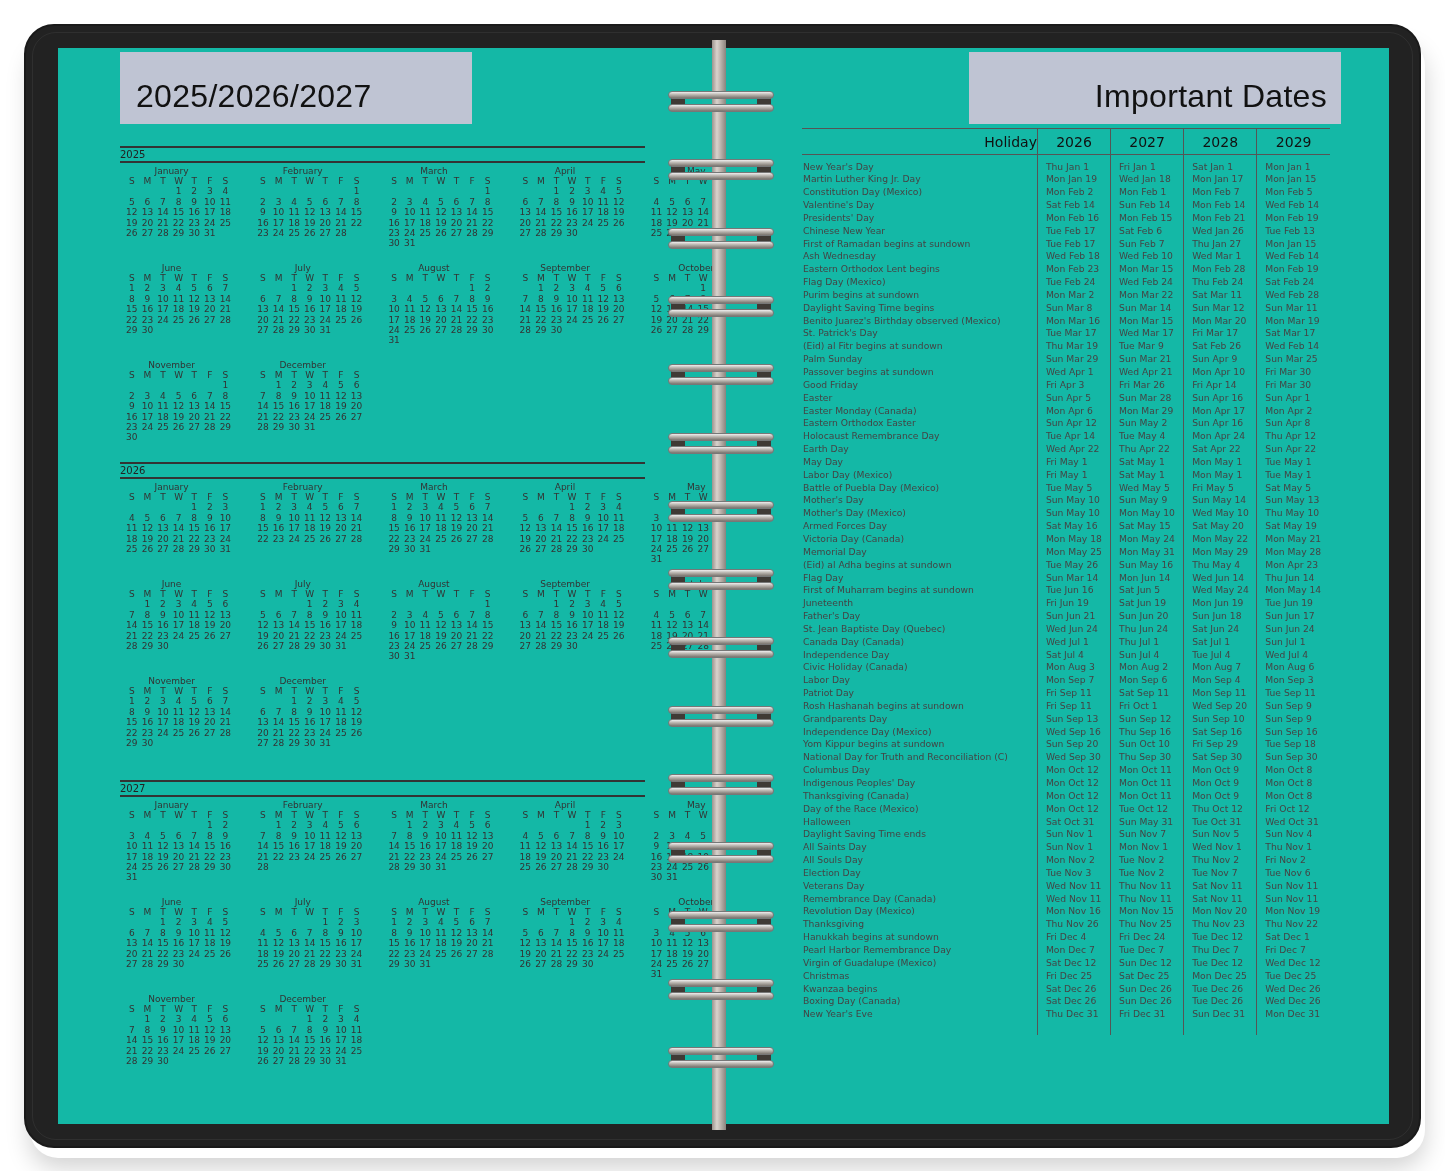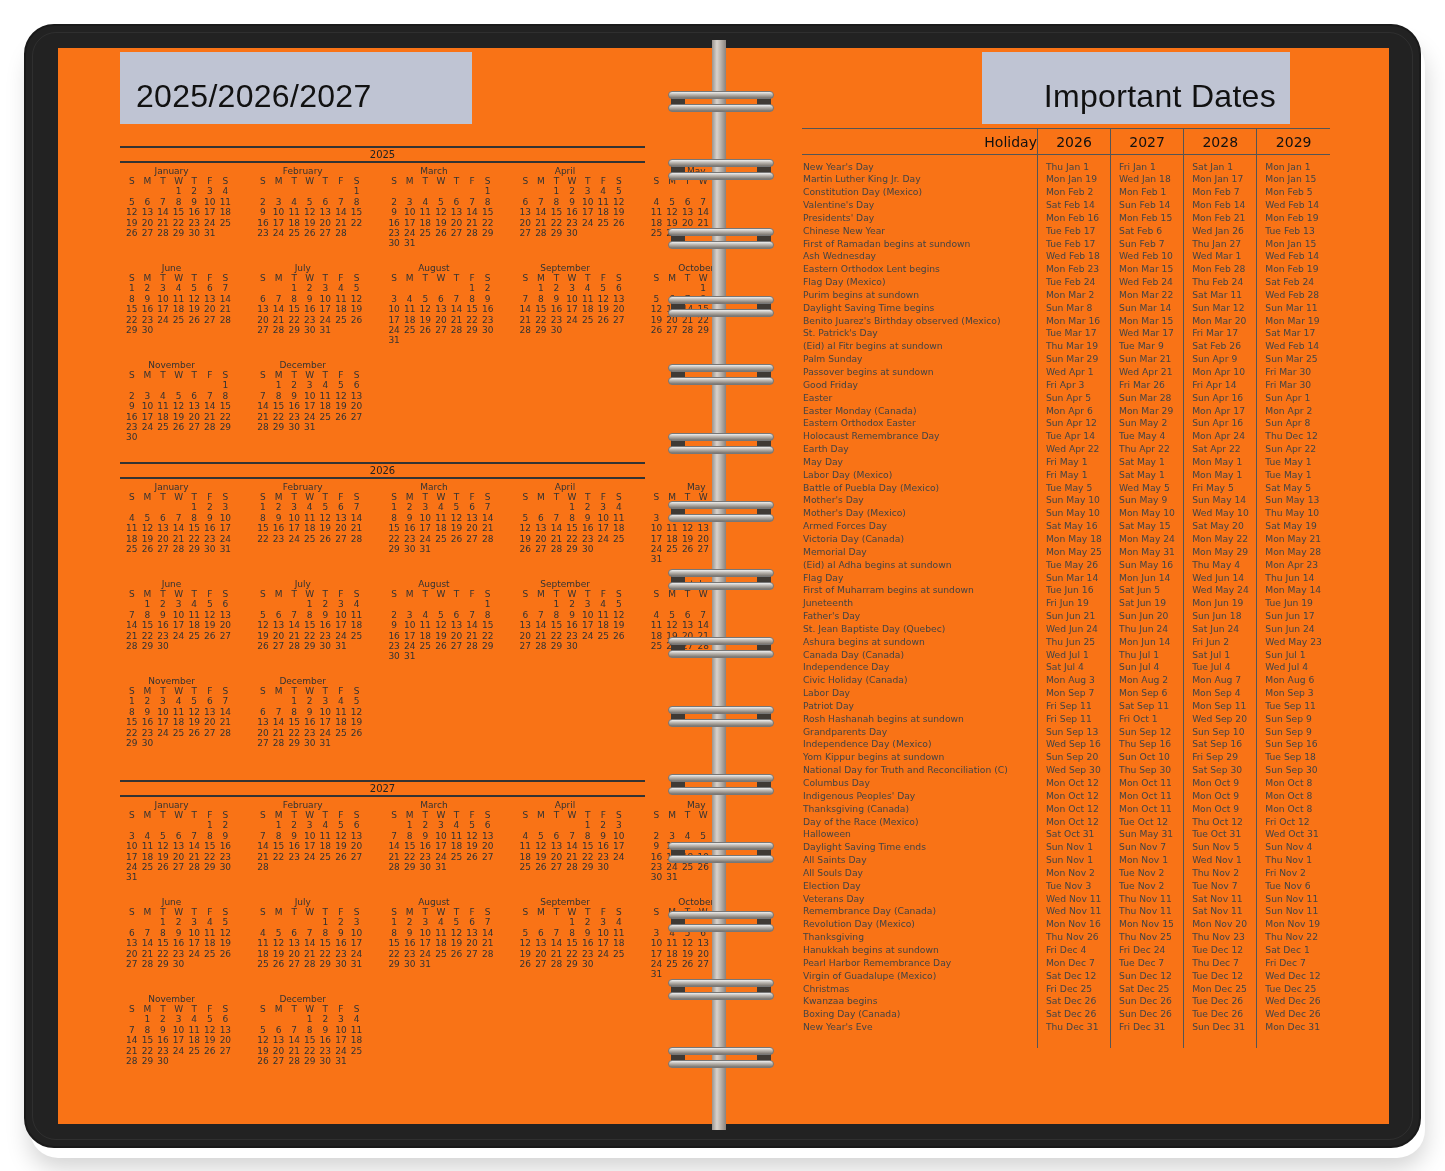--- a/index.html
+++ b/index.html
@@ -6,35 +6,35 @@
   html, body { width: 1445px; height: 1171px; background: #ffffff; overflow: hidden; }
   body { font-family: "DejaVu Sans", sans-serif; color: #2a2a2a; position: relative; }
 
   .shadow { position: absolute; left: 30px; top: 38px; width: 1395px; height: 1120px; border-radius: 28px;
             box-shadow: 0 10px 24px rgba(0,0,0,0.18); }
   .cover { position: absolute; left: 24px; top: 24px; width: 1397px; height: 1124px; background: #222222;
            border-radius: 30px; border: 2px solid #1a1a1a; }
   .cover::after { content: ""; position: absolute; inset: 6px; border-radius: 24px;
                   border: 1px solid rgba(255,255,255,0.06); }
 
-  .page { position: absolute; top: 48px; height: 1076px; background: #f97316; }
+  .page { position: absolute; top: 48px; height: 1076px; background: #14b8a6; }
   .page.left  { left: 58px;  width: 657px; }
   .page.right { left: 722px; width: 667px; }
 
   .title-box { position: absolute; background: #bfc4d3; }
   .left .title-box { left: 62px; top: 4px; width: 352px; height: 72px; }
-  .right .title-box { left: 260px; top: 4px; width: 308px; height: 72px; }
+  .right .title-box { left: 247px; top: 4px; width: 372px; height: 72px; }
   .title-text { position: absolute; font-family: "Liberation Sans", sans-serif; font-size: 32px; color: #111; letter-spacing: 0.3px; }
   .left .title-text { left: 16px; top: 26px; }
   .right .title-text { right: 14px; top: 26px; }
 
   
   .year-block { position: absolute; left: 62px; width: 525px; }
   .year-header { border-top: 2px solid #333; border-bottom: 2px solid #333; height: 17px;
-                 text-align: center; font-size: 10px; line-height: 14px; color: #222; }
+                 text-align: left; font-size: 10px; line-height: 14px; color: #222; }
   .months { display: grid; grid-template-columns: repeat(5, 1fr); column-gap: 22px; padding: 3px 4px 0 4px; }
   .month { height: 97px; }
   .month-name { text-align: center; font-size: 9px; line-height: 10px; color: #333; padding-right: 14px; }
   .grid7 { display: grid; grid-template-columns: repeat(7, 15.6px); font-size: 9px; line-height: 10.4px; color: #333; }
   .grid7 span { text-align: center; }
 
   
   .spine { position: absolute; left: 712px; top: 40px; width: 14px; height: 1090px;
            background: linear-gradient(90deg, #9b948e 0%, #d8d2cc 35%, #bdb6af 60%, #8a837d 100%); }
   .ring { position: absolute; left: 668px; width: 106px; height: 24px; }
@@ -1886,21 +1886,21 @@
           <td class="yc d">Sun Apr 12</td>
           <td class="yc d">Sun May 2</td>
           <td class="yc d">Sun Apr 16</td>
           <td class="yc d">Sun Apr 8</td>
         </tr>
         <tr>
           <td class="hol">Holocaust Remembrance Day</td>
           <td class="yc d">Tue Apr 14</td>
           <td class="yc d">Tue May 4</td>
           <td class="yc d">Mon Apr 24</td>
-          <td class="yc d">Thu Dec 12</td>
+          <td class="yc d">Thu Apr 12</td>
         </tr>
         <tr>
           <td class="hol">Earth Day</td>
           <td class="yc d">Wed Apr 22</td>
           <td class="yc d">Thu Apr 22</td>
           <td class="yc d">Sat Apr 22</td>
           <td class="yc d">Sun Apr 22</td>
         </tr>
         <tr>
           <td class="hol">May Day</td>
@@ -1992,27 +1992,20 @@
           <td class="yc d">Sun Jun 20</td>
           <td class="yc d">Sun Jun 18</td>
           <td class="yc d">Sun Jun 17</td>
         </tr>
         <tr>
           <td class="hol">St. Jean Baptiste Day (Quebec)</td>
           <td class="yc d">Wed Jun 24</td>
           <td class="yc d">Thu Jun 24</td>
           <td class="yc d">Sat Jun 24</td>
           <td class="yc d">Sun Jun 24</td>
-        </tr>
-        <tr>
-          <td class="hol">Ashura begins at sundown</td>
-          <td class="yc d">Thu Jun 25</td>
-          <td class="yc d">Mon Jun 14</td>
-          <td class="yc d">Fri Jun 2</td>
-          <td class="yc d">Wed May 23</td>
         </tr>
         <tr>
           <td class="hol">Canada Day (Canada)</td>
           <td class="yc d">Wed Jul 1</td>
           <td class="yc d">Thu Jul 1</td>
           <td class="yc d">Sat Jul 1</td>
           <td class="yc d">Sun Jul 1</td>
         </tr>
         <tr>
           <td class="hol">Independence Day</td>

